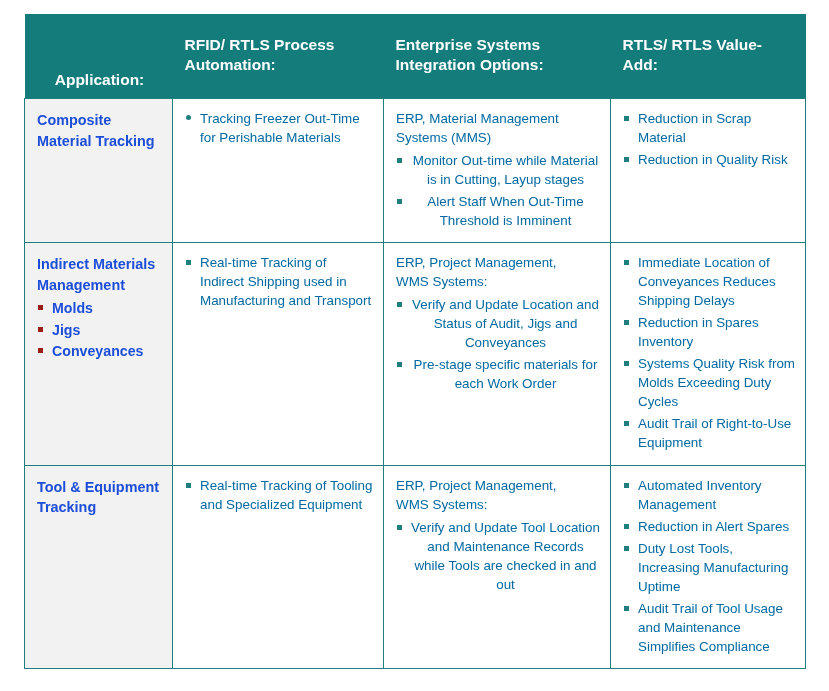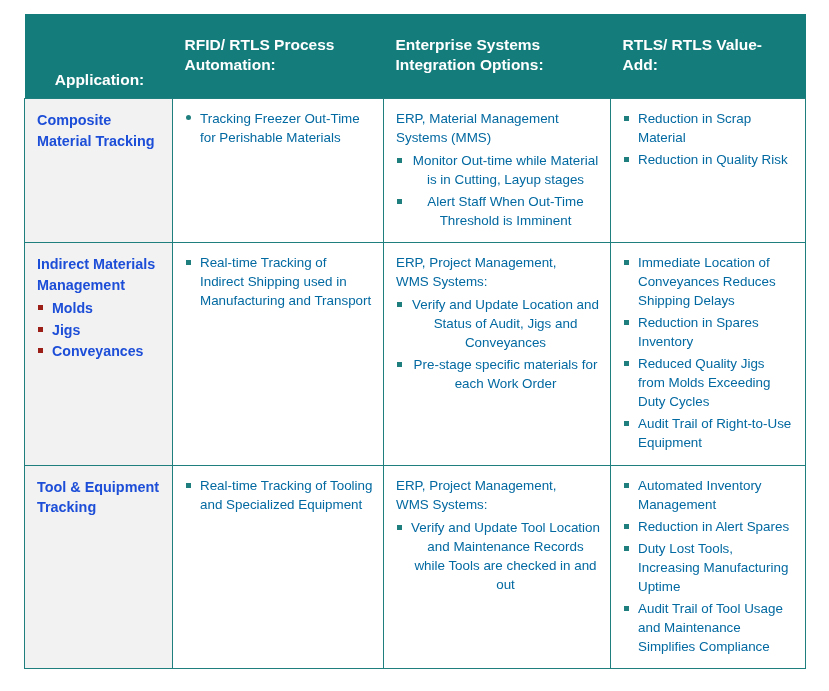--- a/index.html
+++ b/index.html
@@ -188,21 +188,21 @@
           <p class="plain-line">ERP, Project Management, WMS Systems:</p>
           <ul class="lst sub-list">
             <li class="sq">Verify and Update Location and Status of Audit, Jigs and Conveyances</li>
             <li class="sq">Pre-stage specific materials for each Work Order</li>
           </ul>
         </td>
         <td>
           <ul class="lst">
             <li class="sq">Immediate Location of Conveyances Reduces Shipping Delays</li>
             <li class="sq">Reduction in Spares Inventory</li>
-            <li class="sq">Reduced Quality Jigs from Molds Exceeding Duty Cycles</li>
+            <li class="sq">Systems Quality Risk from Molds Exceeding Duty Cycles</li>
             <li class="sq">Audit Trail of Right-to-Use Equipment</li>
           </ul>
         </td>
       </tr>
 
       <tr>
         <td class="app-cell">
           <span class="app-title">Tool &amp; Equipment Tracking</span>
         </td>
         <td>

